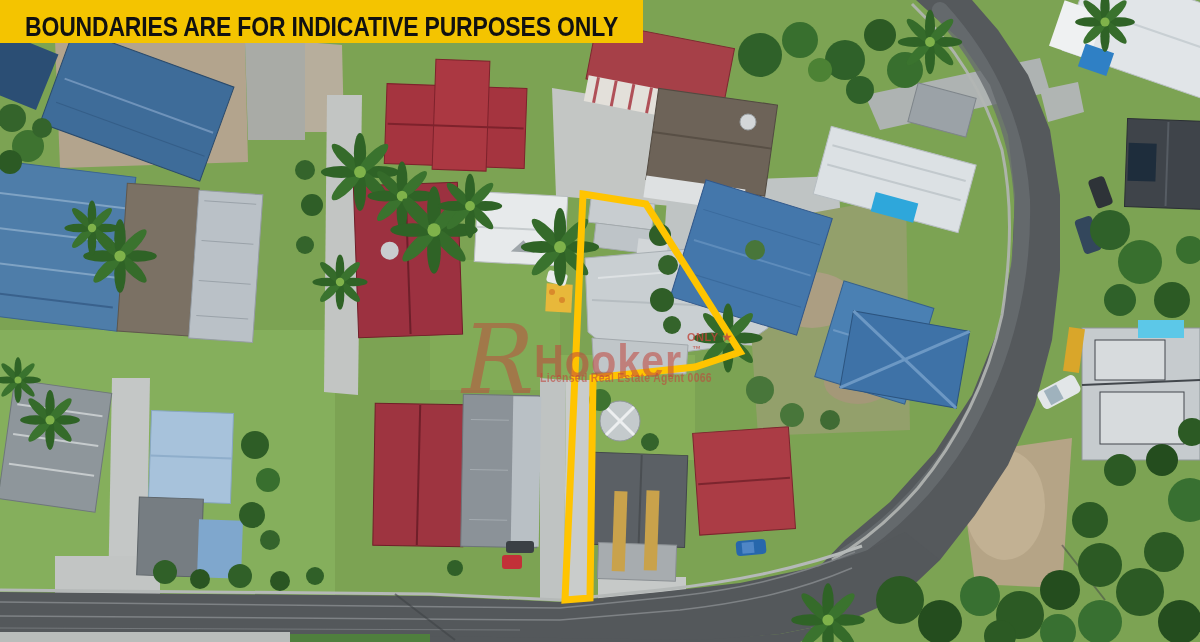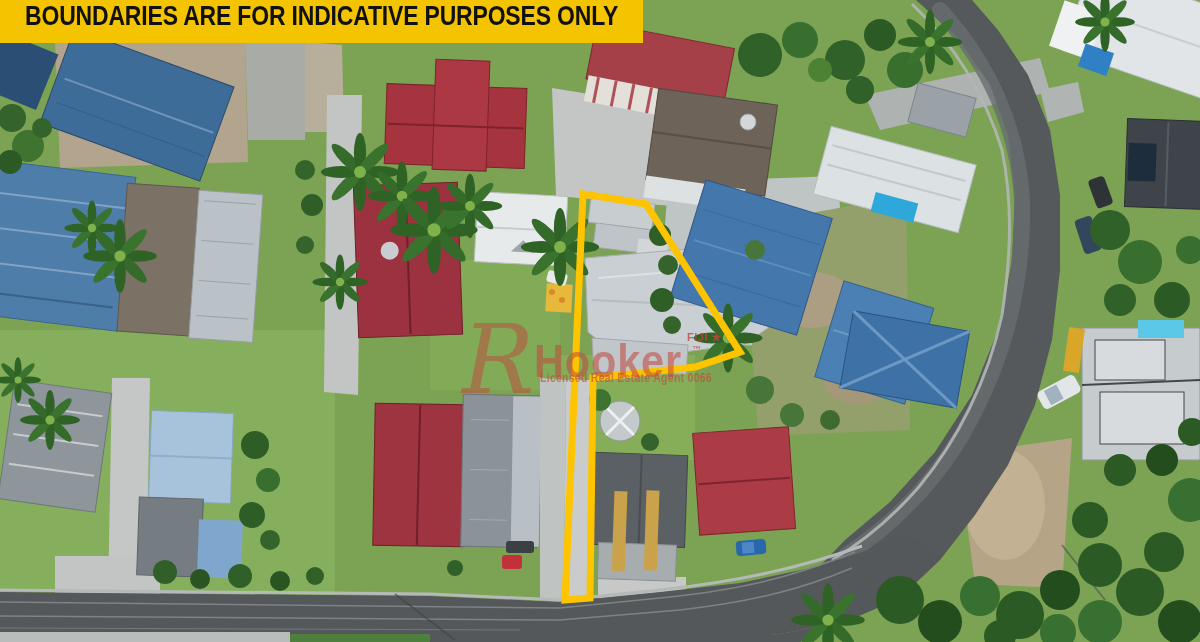--- a/index.html
+++ b/index.html
@@ -1,21 +1,21 @@
 <!DOCTYPE html>
 <html style="--banner-bg: #F4C400; --banner-fg: #111111; --wm-color: #C0463C;"><head>
 <meta charset="utf-8">
 <style>
   html,body{margin:0;padding:0;background:#222;}
   .stage{position:relative;width:1200px;height:642px;overflow:hidden;font-family:"Liberation Sans",sans-serif;}
   .stage svg{position:absolute;left:0;top:0;}
 
   
   .banner{position:absolute;left:0;top:0;width:643px;height:43px;
-    background:var(--banner-bg,#F4C400);display:flex;align-items:flex-start;justify-content:center;z-index:30;}
+    background:var(--banner-bg,#F4C400);display:flex;align-items:flex-end;justify-content:center;z-index:30;}
   .banner span{font-size:28px;font-weight:bold;color:var(--banner-fg,#111);
     letter-spacing:-.2px;white-space:nowrap;transform:scaleX(.82);}
 
   
   .watermark{position:absolute;left:0;top:0;width:1200px;height:642px;z-index:20;pointer-events:none;}
   .watermark span{position:absolute;color:var(--wm-color,#C0463C);white-space:nowrap;}
   .wm-r{left:462px;top:304px;font:italic 96px "DejaVu Serif",serif;opacity:.5;}
   .wm-brand{left:534px;top:334px;font-weight:bold;font-size:46px;opacity:.55;
     transform:scaleX(.9);transform-origin:left top;letter-spacing:1px;}
   .wm-region{left:687px;top:331px;font-weight:bold;font-size:11px;opacity:.8;letter-spacing:.5px;}
@@ -372,21 +372,21 @@
     <use href="#palm" transform="translate(930,42) scale(1.4)"></use>
     <use href="#palm" transform="translate(1105,22) scale(1.3)"></use>
   </g>
 
   <polygon fill="none" stroke="#FFC400" stroke-width="7" stroke-linejoin="miter" points="583,194 646,204 740,352 695,367 593,378 590,598 565,600"></polygon>
 </svg>
 
 <div class="watermark">
   <span class="wm-r">R</span>
   <span class="wm-brand">Hooker</span>
-  <span class="wm-region">FIJI ★</span>
+  <span class="wm-region">ONLY ★</span>
   <span class="wm-tm">™</span>
   <span class="wm-license">Licensed Real Estate Agent 0066</span>
 </div>
 
 <div class="banner">
   <span>BOUNDARIES ARE FOR INDICATIVE PURPOSES ONLY</span>
 </div>
 </div>
 
 </body></html>

